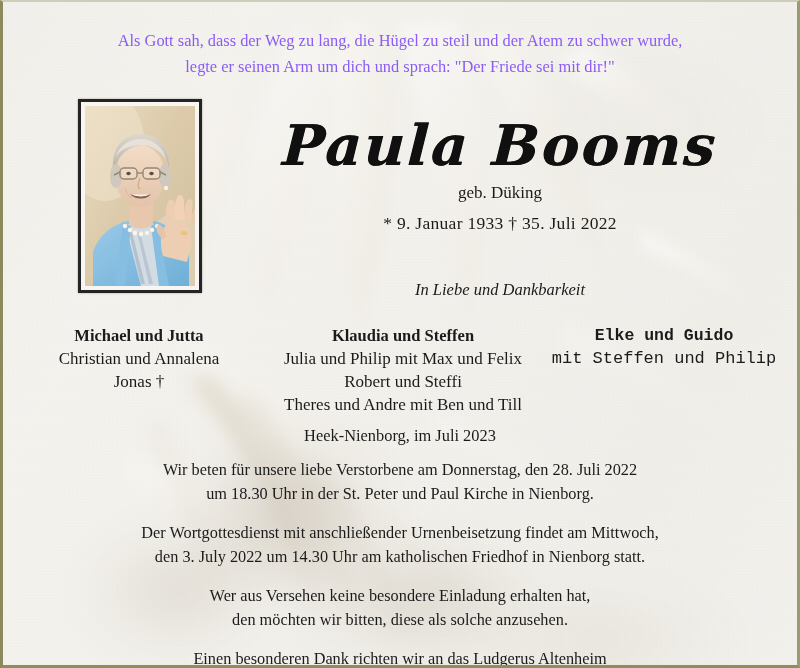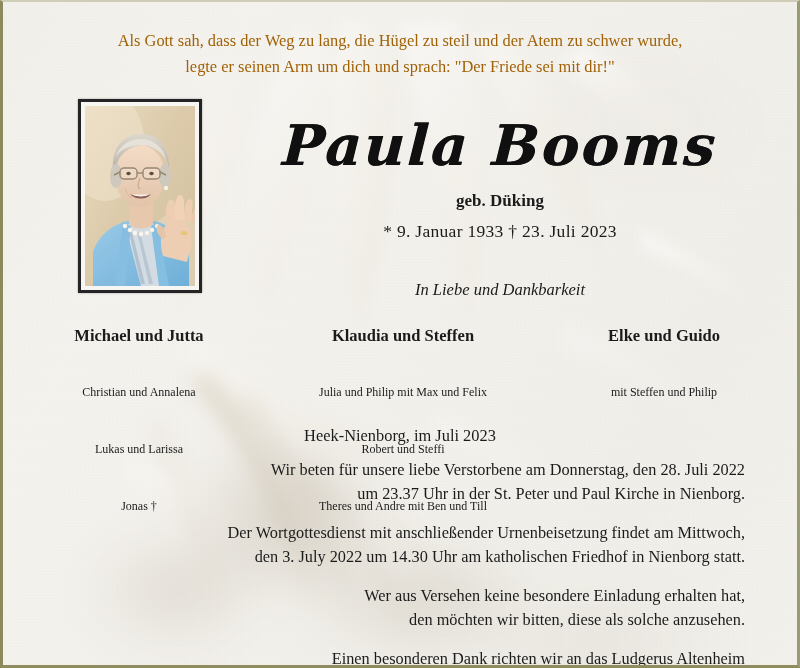--- a/index.html
+++ b/index.html
@@ -62,21 +62,21 @@
   }
 
   #epitaph {
     position: absolute;
     top: 28px;
     left: 55px;
     width: 690px;
     text-align: center;
     font-size: 16.4px;
     line-height: 26px;
-    color: #a16207;
+    color: #8b5cf6;
   }
   #epitaph div { white-space: nowrap; }
 
   
   #photo-frame {
     position: absolute;
     left: 78px;
     top: 99px;
     width: 124px;
     height: 194px;
@@ -114,24 +114,23 @@
     font-style: italic;
     font-weight: 700;
     font-size: 56px;
     letter-spacing: 2.5px;
     line-height: 66px;
     color: #101010;
     transform: skewX(-3deg);
     text-shadow: 0.5px 0 0 #101010;
   }
   #maiden-name {
-    margin-top: 12px;
+    margin-top: 4px;
     font-size: 17px;
     line-height: 22px;
-    font-weight: bold;
   }
   #life-dates {
     margin-top: 7px;
     font-size: 17.5px;
     line-height: 24px;
     letter-spacing: .3px;
   }
 
   #dedication {
     position: absolute;
@@ -149,54 +148,52 @@
     left: 20px;
     top: 324px;
     width: 760px;
     display: flex;
     align-items: flex-start;
     justify-content: space-between;
   }
   .family-col { text-align: center; }
   .family-col.col-left  { width: 238px; }
   .family-col.col-mid   { width: 290px; }
-  .family-col.col-right { width: 232px; }
+  .family-col.col-right { width: 232px; font-family: Liberation Mono, monospace; }
   .family-head {
     font-weight: 700;
     font-size: 16.5px;
     line-height: 23px;
     margin-bottom: 0;
     white-space: nowrap;
   }
   .family-line {
-    font-size: 12px;
+    font-size: 17px;
     line-height: 23px;
     white-space: nowrap;
-    margin-top: 34px;
   }
 
   #place-date {
     position: absolute;
     left: 120px;
     top: 426px;
     width: 560px;
     text-align: center;
     font-size: 16.4px;
   }
 
   #notices {
     position: absolute;
     left: 55px;
     top: 458px;
     width: 690px;
     text-align: center;
   }
   .notice-para {
     margin-bottom: 15px;
-    text-align: right;
   }
   .notice-para:last-child { margin-bottom: 0; }
   .notice-line {
     font-size: 16.3px;
     line-height: 24px;
     white-space: nowrap;
   }
 </style>
 </head>
 <body>
@@ -372,31 +369,30 @@
 
             <rect x="0" y="0" width="110" height="180" fill="#fff7e8" opacity="0.1"></rect>
           </svg>
         </div>
       </div>
     </div>
 
     <div id="name-block">
       <div id="deceased-name">Paula Booms</div>
       <div id="maiden-name">geb. Düking</div>
-      <div id="life-dates">* 9. Januar 1933   † 23. Juli 2023</div>
+      <div id="life-dates">* 9. Januar 1933   † 35. Juli 2022</div>
     </div>
 
     <div id="dedication">In Liebe und Dankbarkeit</div>
 
     <div id="family">
 
       <div class="family-col col-left">
         <div class="family-head">Michael und Jutta</div>
         <div class="family-line">Christian und Annalena</div>
-        <div class="family-line">Lukas und Larissa</div>
         <div class="family-line">Jonas †</div>
       </div>
 
       <div class="family-col col-mid">
         <div class="family-head">Klaudia und Steffen</div>
         <div class="family-line">Julia und Philip mit Max und Felix</div>
         <div class="family-line">Robert und Steffi</div>
         <div class="family-line">Theres und Andre mit Ben und Till</div>
       </div>
 
@@ -406,21 +402,21 @@
       </div>
 
     </div>
 
     <div id="place-date">Heek-Nienborg, im Juli 2023</div>
 
     <div id="notices">
 
       <div class="notice-para">
         <div class="notice-line">Wir beten für unsere liebe Verstorbene am Donnerstag, den 28. Juli 2022</div>
-        <div class="notice-line">um 23.37 Uhr in der St. Peter und Paul Kirche in Nienborg.</div>
+        <div class="notice-line">um 18.30 Uhr in der St. Peter und Paul Kirche in Nienborg.</div>
       </div>
 
       <div class="notice-para">
         <div class="notice-line">Der Wortgottesdienst mit anschließender Urnenbeisetzung findet am Mittwoch,</div>
         <div class="notice-line">den 3. July 2022 um 14.30 Uhr am katholischen Friedhof in Nienborg statt.</div>
       </div>
 
       <div class="notice-para">
         <div class="notice-line">Wer aus Versehen keine besondere Einladung erhalten hat,</div>
         <div class="notice-line">den möchten wir bitten, diese als solche anzusehen.</div>

